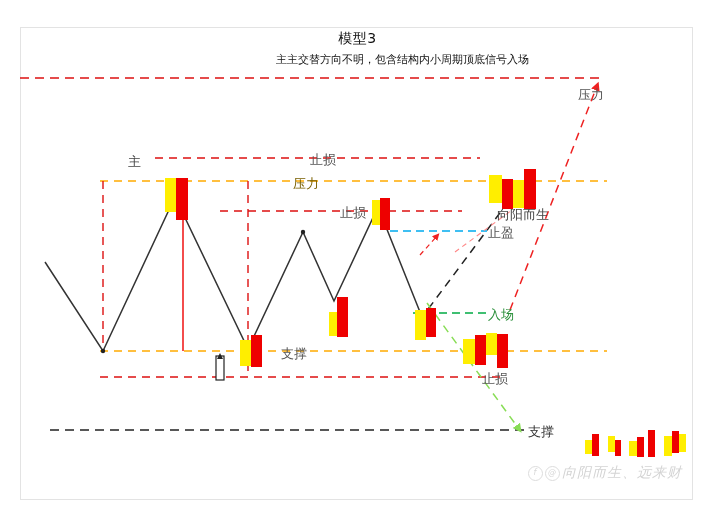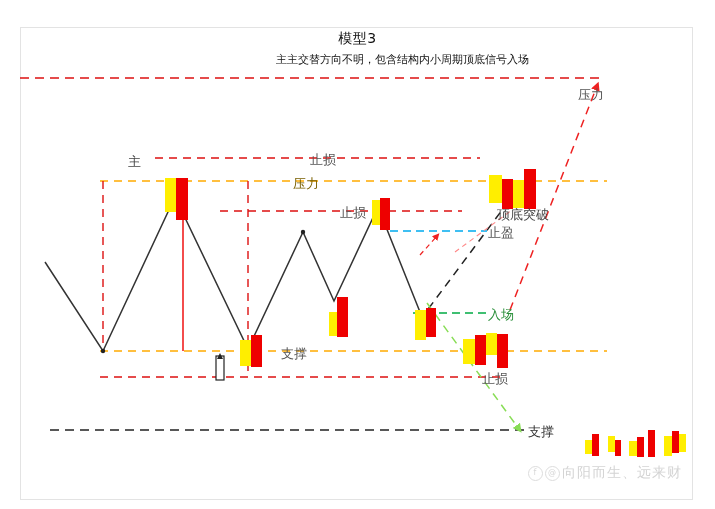--- a/index.html
+++ b/index.html
@@ -7,21 +7,21 @@
        font-family:"DejaVu Sans","Liberation Sans",sans-serif;}
   #root{position:relative;width:715px;height:399px;background:#ffffff;border-radius:21px;}
   #card{position:absolute;left:20px;top:27px;width:673px;height:473px;
         background:#ffffff;border:1px solid #e3e3e3;box-sizing:border-box;}
   #svgwrap{position:absolute;left:0;top:0;width:715px;height:509px;}
   .ttl{position:absolute;width:100%;text-align:center;color:#111;}
   #title{top:30px;font-size:14px;letter-spacing:.5px;}
   #subtitle{top:52px;font-size:11px;padding-left:45px;}
   .lbl{position:absolute;font-size:13px;white-space:nowrap;}
   #wm{position:absolute;left:528px;top:464px;font-size:14px;color:#b9b9b9;
-      opacity:.62;white-space:nowrap;letter-spacing:1px;}
+      opacity:.62;white-space:nowrap;letter-spacing:1px;font-style:italic;}
   #wm .ic{display:inline-block;width:13px;height:13px;border:1px solid #c6c6c6;
           border-radius:50%;font-size:8px;line-height:12px;text-align:center;
           margin-right:2px;vertical-align:middle;color:#bdbdbd;}
 </style>
 </head>
 <body>
 
 <div id="root">
   <div id="card"></div>
 
@@ -112,21 +112,21 @@
         <rect x="672" y="431" width="7" height="22" fill="#ee0000"></rect>
         <rect x="679" y="434" width="7" height="18" fill="#ffee00"></rect>
       </g>
   </svg>
 
   <div class="lbl" style="left:578px;top:86px;color:#555">压力</div>
   <div class="lbl" style="left:128px;top:153px;color:#444">主</div>
   <div class="lbl" style="left:310px;top:151px;color:#555">止损</div>
   <div class="lbl" style="left:293px;top:175px;color:#7a6000">压力</div>
   <div class="lbl" style="left:340px;top:204px;color:#555">止损</div>
-  <div class="lbl" style="left:497px;top:206px;color:#444">顶底突破</div>
+  <div class="lbl" style="left:497px;top:206px;color:#444">向阳而生</div>
   <div class="lbl" style="left:488px;top:224px;color:#555">止盈</div>
   <div class="lbl" style="left:488px;top:306px;color:#2a8f3a">入场</div>
   <div class="lbl" style="left:281px;top:345px;color:#555">支撑</div>
   <div class="lbl" style="left:482px;top:370px;color:#555">止损</div>
   <div class="lbl" style="left:528px;top:423px;color:#333">支撑</div>
 
   <div id="wm">
     <span class="ic">f</span><span class="ic">@</span><span>向阳而生、远来财</span>
   </div>
 </div>

